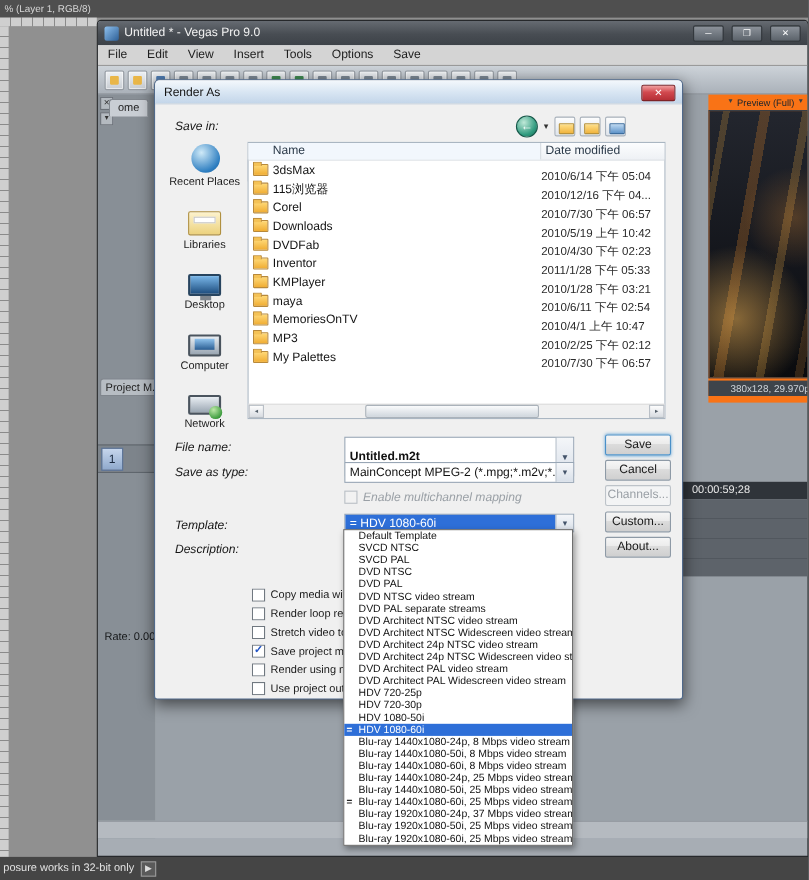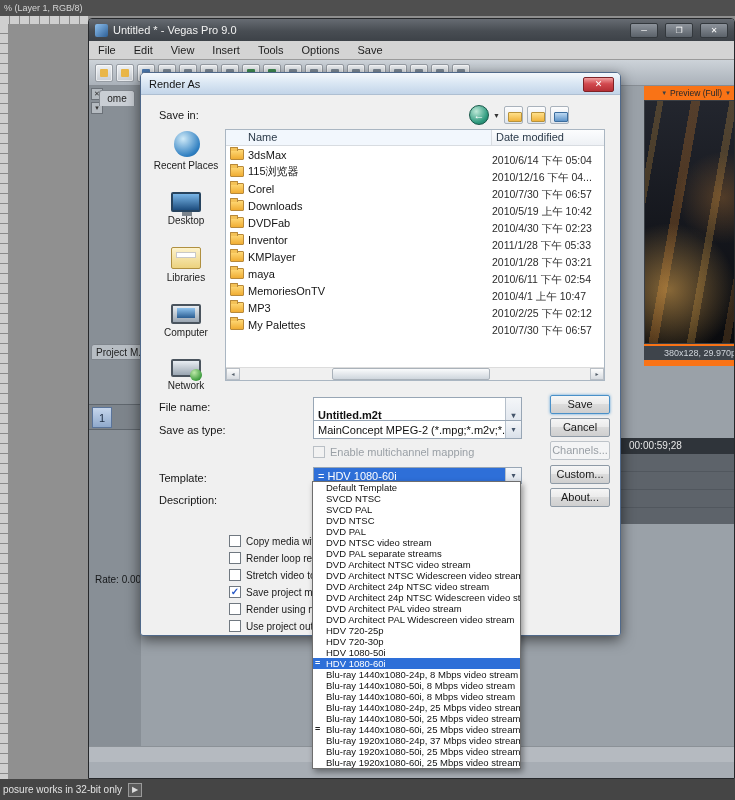--- a/index.html
+++ b/index.html
@@ -49,21 +49,21 @@
      border:1px solid #3a3f45;}
   .pv-info{position:absolute;left:0;top:260px;width:113px;height:14px;background:#3e444b;color:#cfd4da;font-size:9px;line-height:14px;padding-left:20px;white-space:nowrap;overflow:hidden;}
   .timeline-ruler{position:absolute;right:0;top:352px;width:113px;height:16px;background:#2f343a;color:#e8e8e8;font-size:10px;line-height:16px;padding-left:8px;}
   .timeline-body{position:absolute;right:0;top:368px;width:113px;height:70px;background:repeating-linear-gradient(#5d636a 0 17px,#51575e 17px 18px);}
   .v-status{position:absolute;left:0;bottom:0;width:100%;height:16px;background:#b5bac0;border-top:1px solid #8b9197;}
 
   
   .dialog{position:absolute;left:140px;top:72px;width:481px;height:564px;background:#f0f0f0;border:1px solid #50698a;border-radius:5px 5px 3px 3px;box-shadow:0 4px 14px rgba(0,0,0,.55);z-index:20;}
   .d-title{height:22px;background:linear-gradient(#f4f8fc,#d9e6f3 50%,#c3d5e9);border-bottom:1px solid #aebfd2;border-radius:4px 4px 0 0;display:flex;align-items:center;padding:0 8px;font-size:11px;color:#141414;}
   .d-close{position:absolute;right:6px;top:4px;width:31px;height:15px;background:linear-gradient(#f0a0a0,#d2494f 45%,#b52f36);border:1px solid #7e2226;border-radius:2px;color:#fff;font-size:9px;line-height:13px;text-align:center;}
-  .lbl{position:absolute;font-size:11px;color:#151515;white-space:nowrap;}
+  .lbl{position:absolute;font-size:11px;color:#151515;white-space:nowrap;font-style:italic;}
   .lbl.gray{color:#9aa0a6;}
 
   .combo{position:absolute;background:#fff;border:1px solid #98a6b5;display:flex;align-items:stretch;font-size:11px;color:#111;height:20px;}
   .combo .ctext{flex:1;padding:2px 4px;white-space:nowrap;overflow:hidden;display:flex;align-items:center;gap:4px;}
   .combo .carrow{width:16px;background:linear-gradient(#f4f6f9,#d9e0e9);border-left:1px solid #b5bfca;display:flex;align-items:center;justify-content:center;}
   .combo .carrow::after{content:"▾";font-size:8px;color:#44546a;}
   .combo.focused .ctext{background:#2e6fd8;color:#fff;}
   .mini-doc{width:12px;height:12px;background:linear-gradient(#ffe9a8,#f2c257);border:1px solid #b8923a;border-radius:1px;flex:0 0 auto;}
 
   .navbar{position:absolute;left:328px;top:32px;display:flex;align-items:center;gap:4px;}
@@ -218,26 +218,26 @@
         <div class="nav-sq"></div>
         <div class="nav-sq view"></div>
       </div>
 
     <div class="places">
         <div class="place">
           <div class="pi pi-recent"></div>
           <div class="place-label">Recent Places</div>
         </div>
         <div class="place">
+          <div class="pi pi-libraries"></div>
+          <div class="place-label">Libraries</div>
+        </div>
+        <div class="place">
           <div class="pi pi-desktop"></div>
           <div class="place-label">Desktop</div>
-        </div>
-        <div class="place">
-          <div class="pi pi-libraries"></div>
-          <div class="place-label">Libraries</div>
         </div>
         <div class="place">
           <div class="pi pi-computer"></div>
           <div class="place-label">Computer</div>
         </div>
         <div class="place">
           <div class="pi pi-network"></div>
           <div class="place-label">Network</div>
         </div>
       </div>

